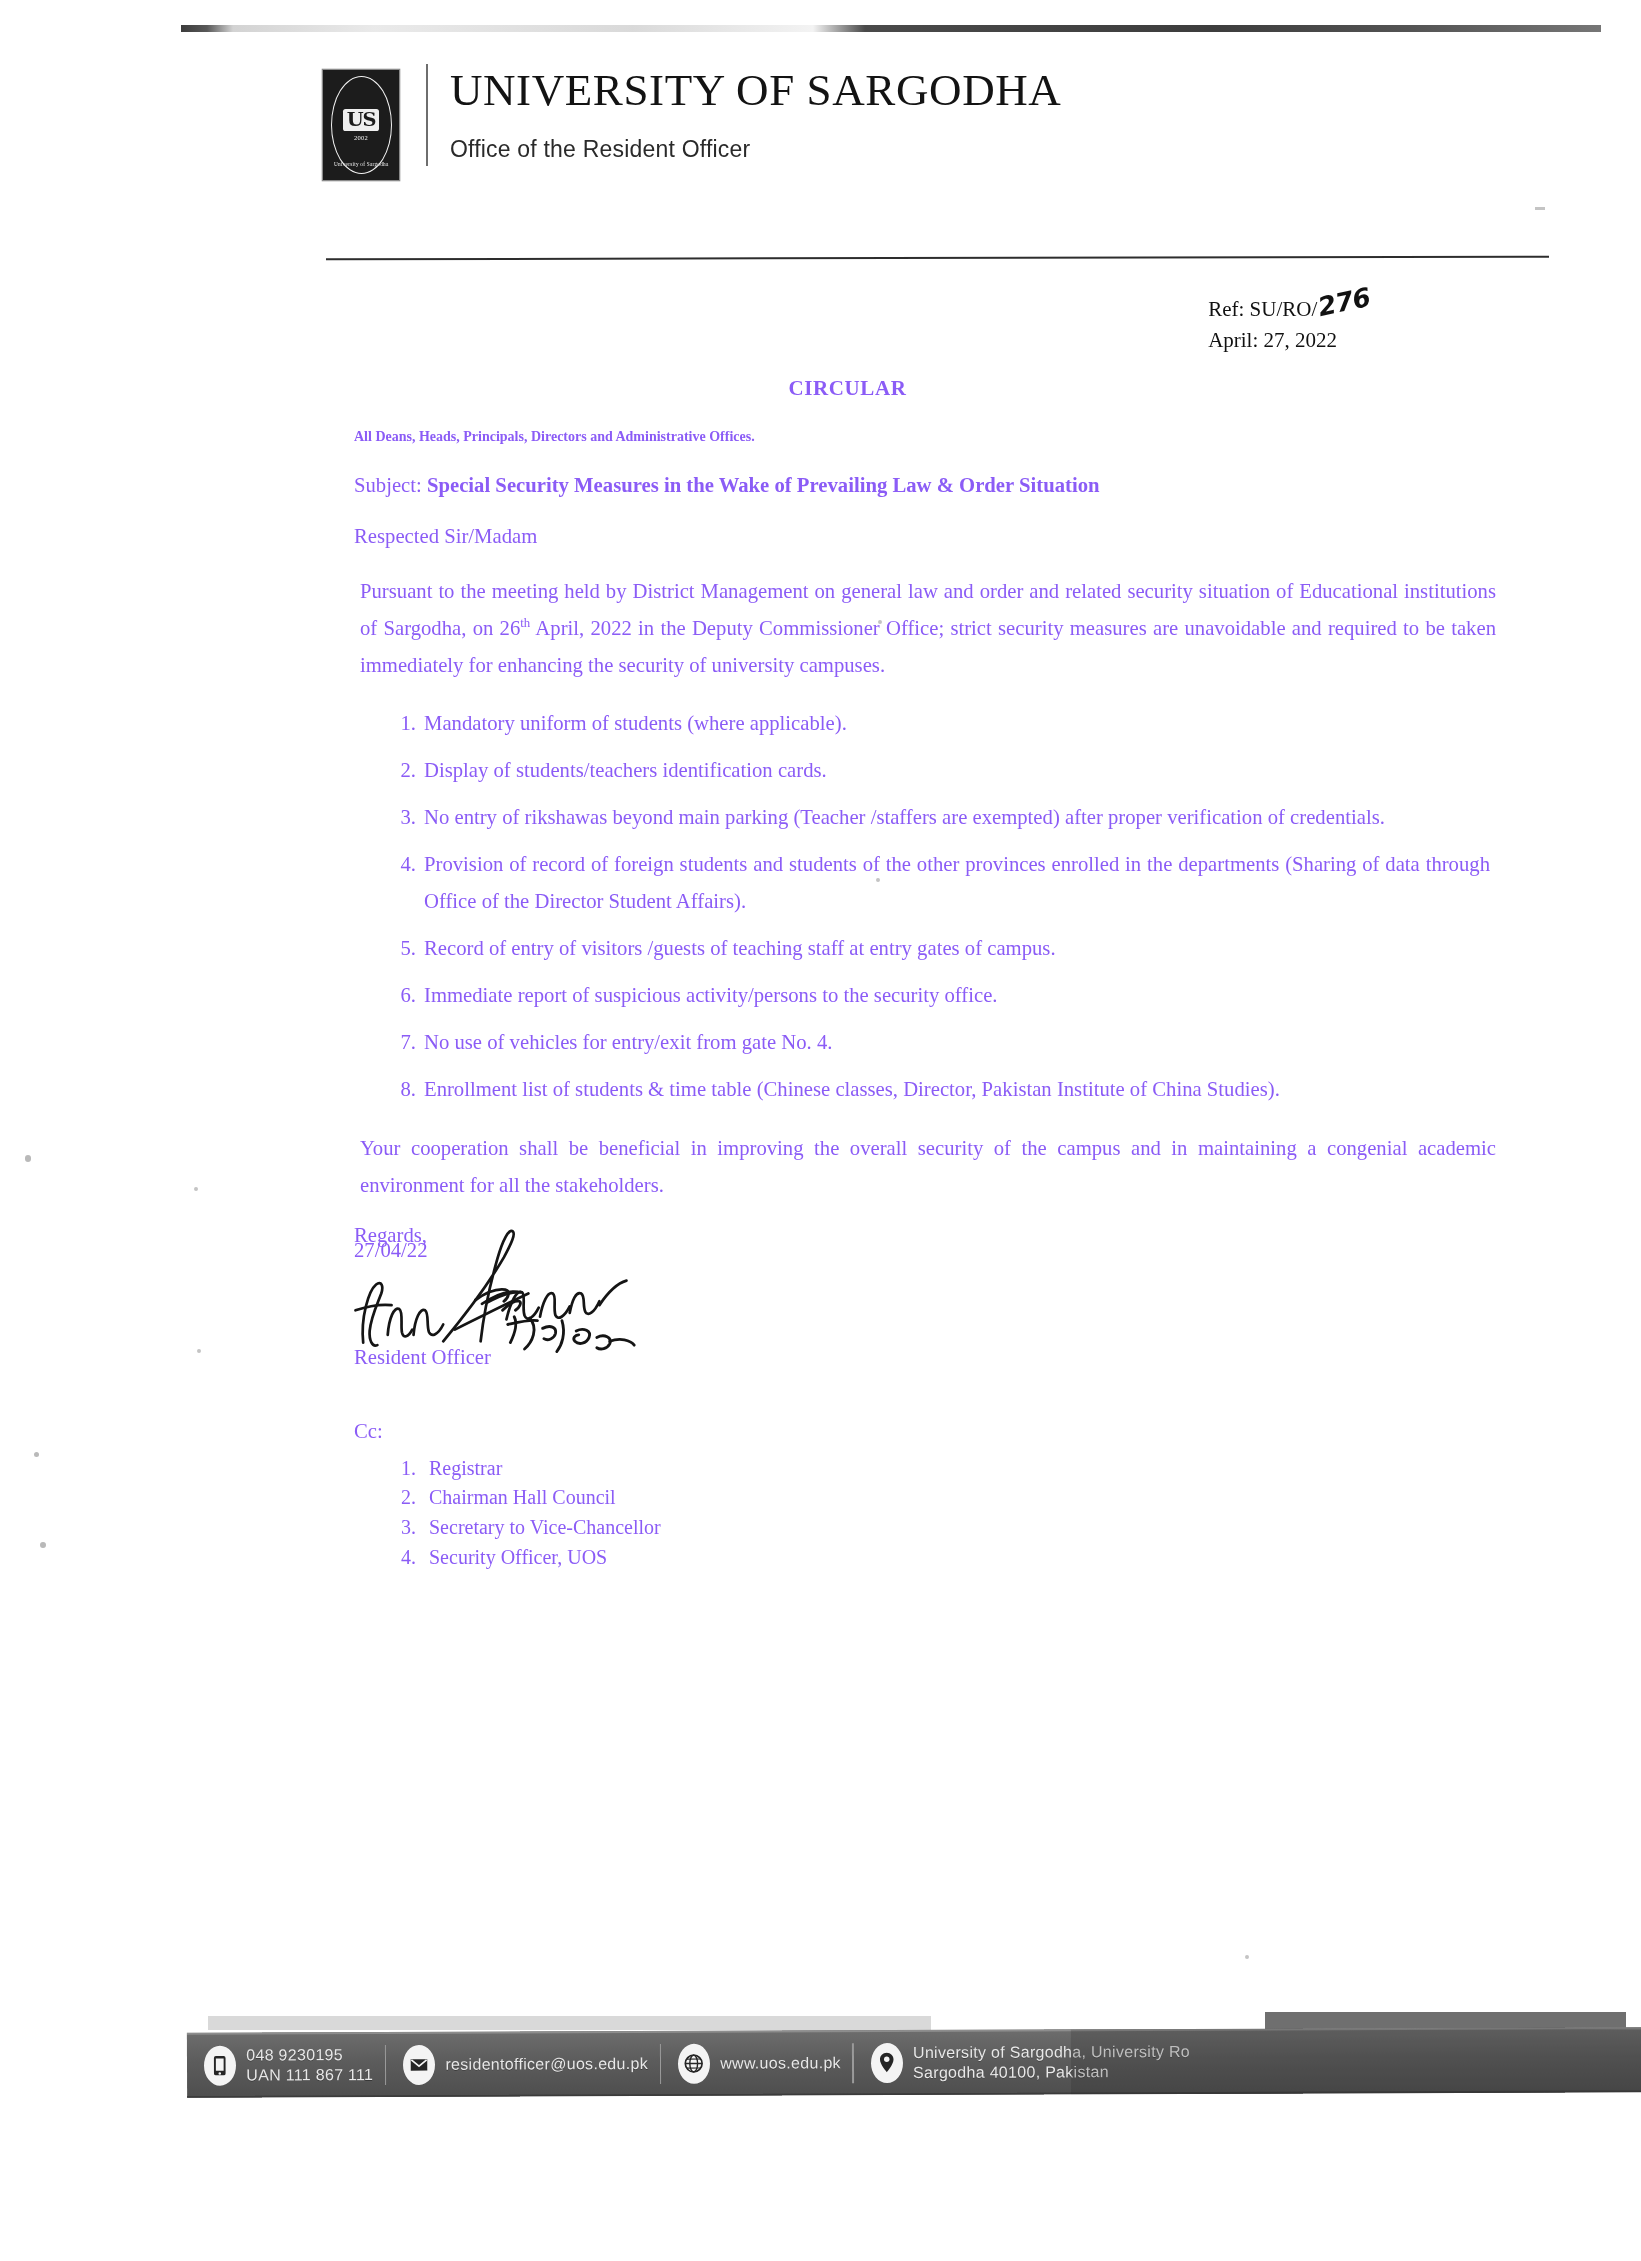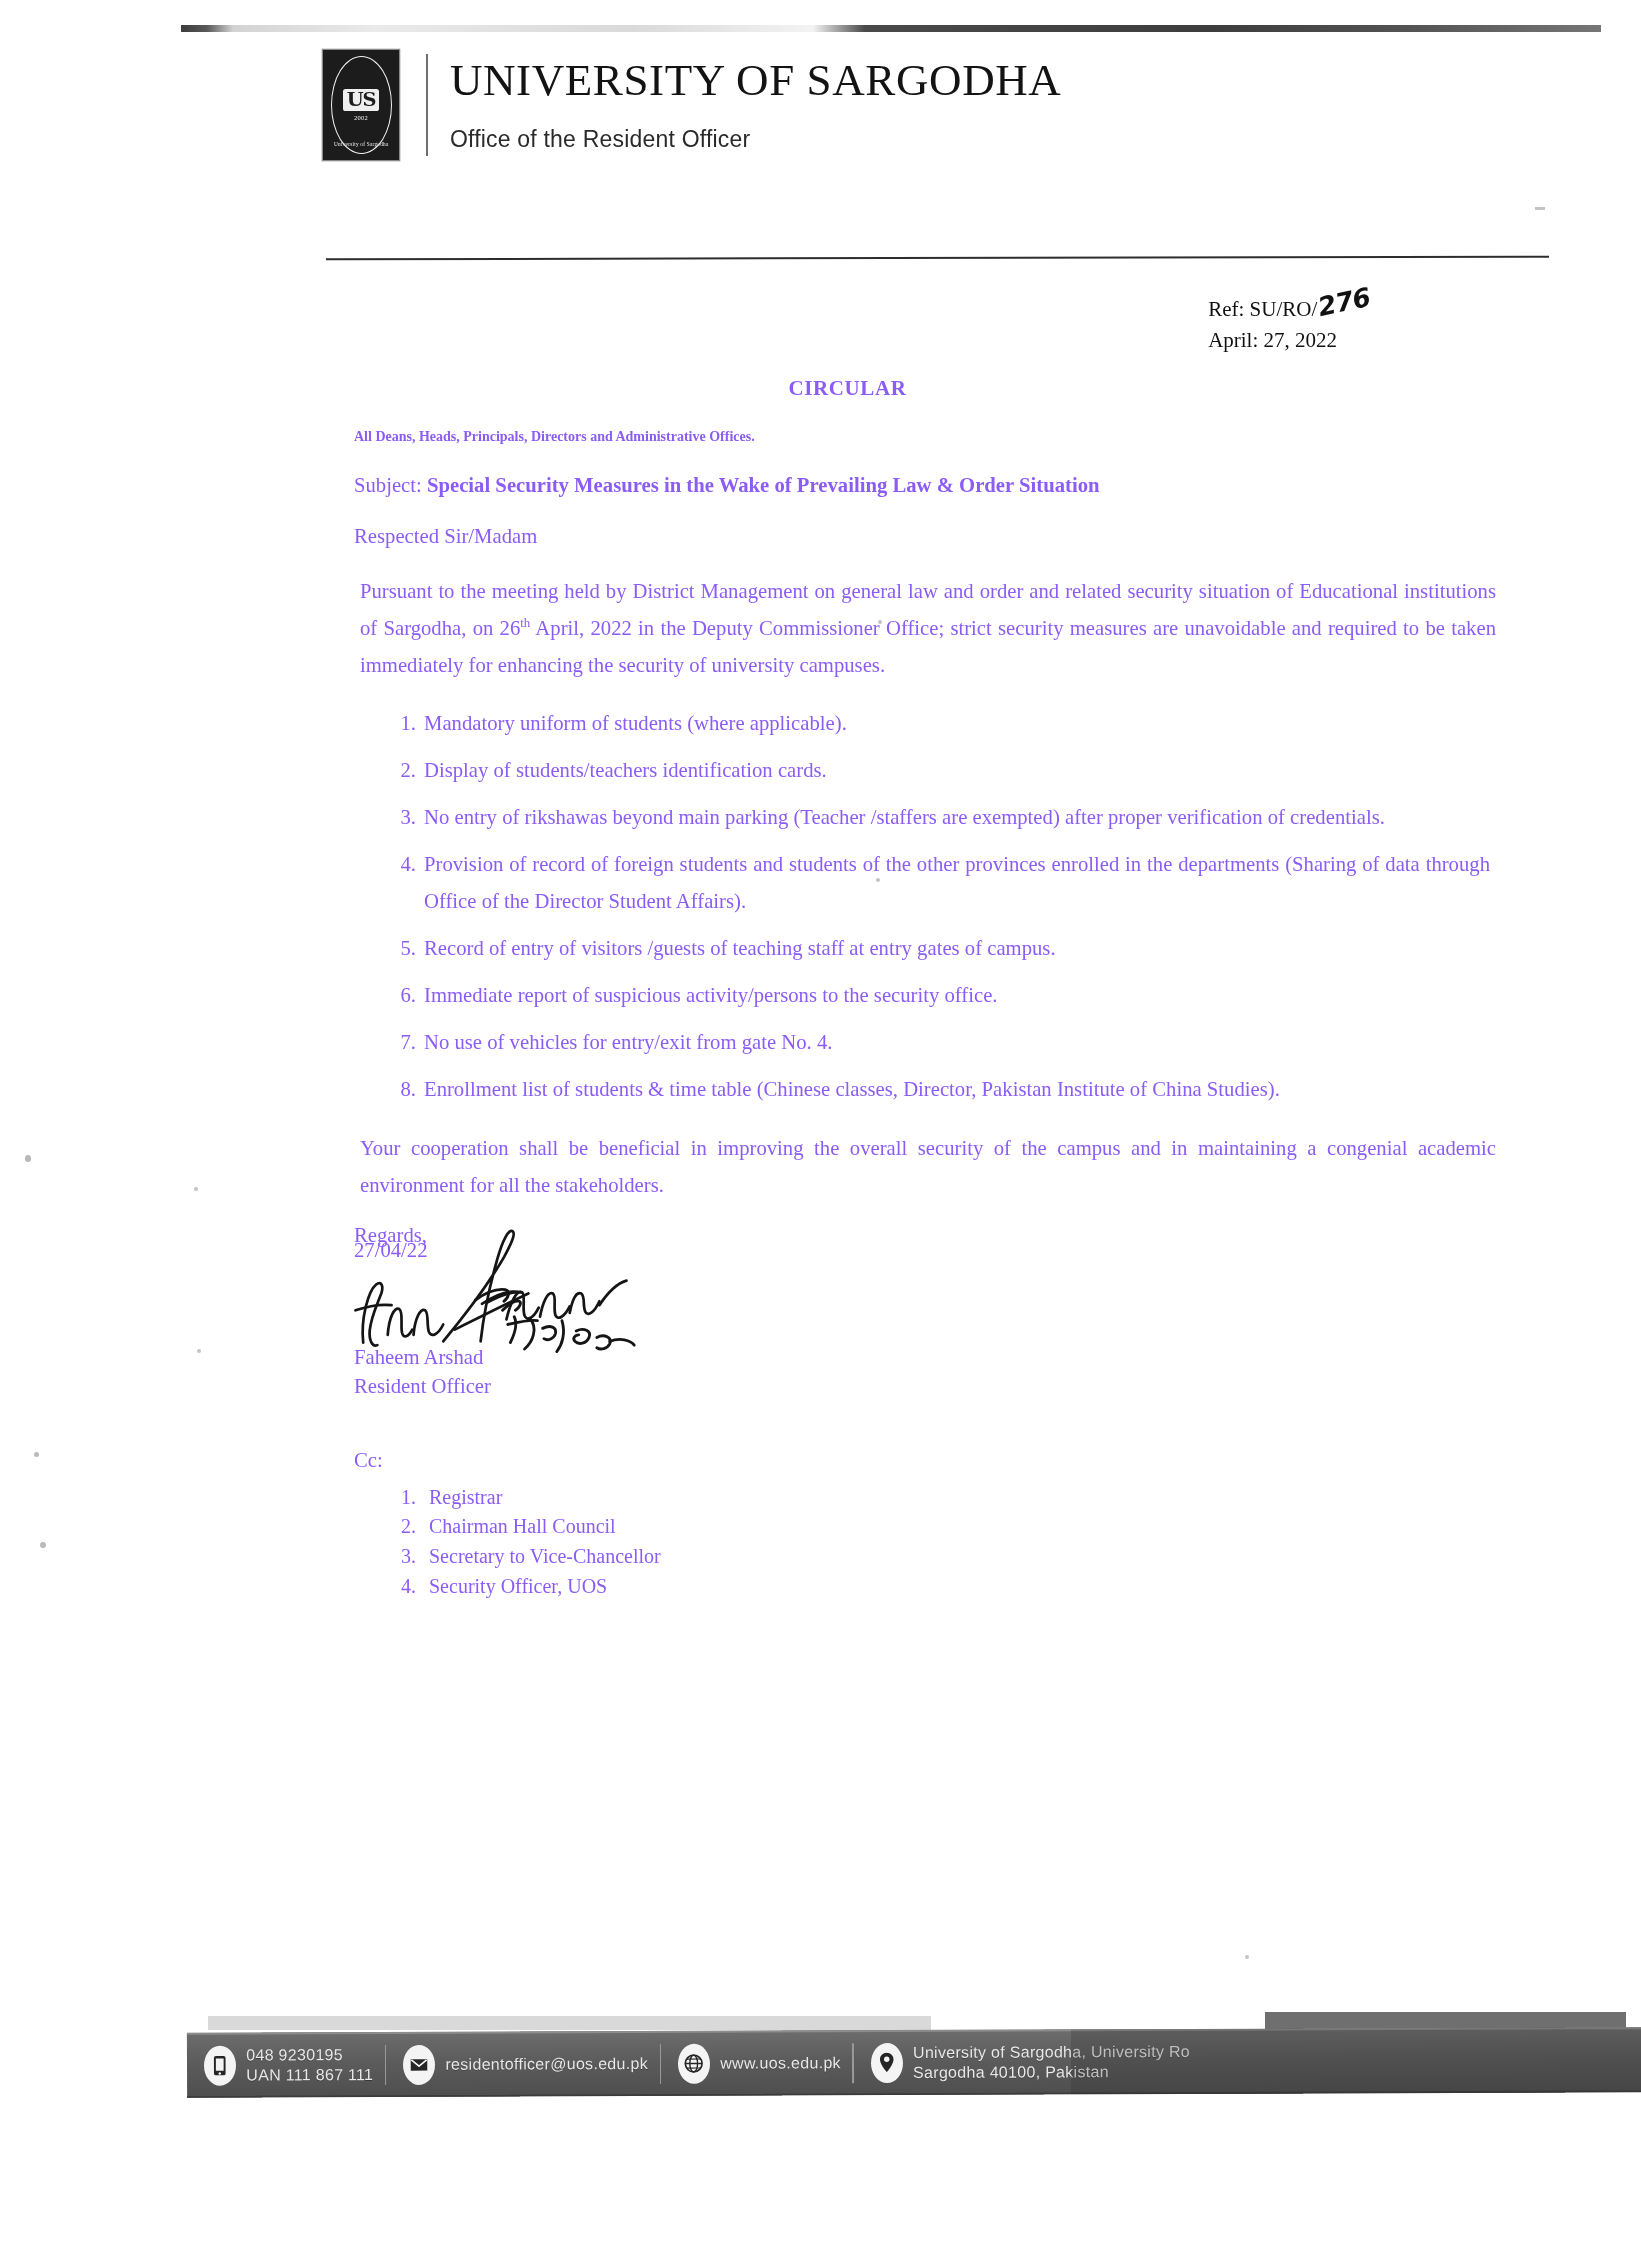--- a/index.html
+++ b/index.html
@@ -48,20 +48,21 @@
   }
   .crest {
     width: 76px;
     height: 110px;
     background: #1c1c1c;
     display: flex;
     align-items: center;
     justify-content: center;
     flex: 0 0 auto;
     box-shadow: 0 0 0 1.3px #8a8a8a;
+    margin-top: 20px;
   }
   .crest-oval {
     width: 59px;
     height: 96px;
     border-radius: 50%;
     border: 1.9px solid #f2f2f2;
     position: relative;
     display: flex;
     align-items: center;
     justify-content: center;
@@ -434,21 +435,20 @@
         <path d="M330 154 C336 174 330 192 322 202"></path>
         <path d="M352 170 C364 164 376 170 372 180 C368 190 356 192 350 186 C346 182 350 176 356 176"></path>
         <path d="M384 180 C396 174 408 180 404 190 C400 198 390 200 384 196"></path>
         <path d="M404 186 C420 180 436 184 442 192"></path>
       </g>
     </svg>
     <div style="position:absolute;left:0;top:0;width:0.6px;height:0.6px;">27/04/22</div>
   </div>
 
   <div class="sig-name">
-    <div>Faheem Arshad</div>
     <div>Resident Officer</div>
   </div>
 
   <div class="cc-label">Cc:</div>
   <ol class="cc">
     <li><span class="num">1.</span><span>Registrar</span></li>
     <li><span class="num">2.</span><span>Chairman Hall Council</span></li>
     <li><span class="num">3.</span><span>Secretary to Vice-Chancellor</span></li>
     <li><span class="num">4.</span><span>Security Officer, UOS</span></li>
   </ol>

